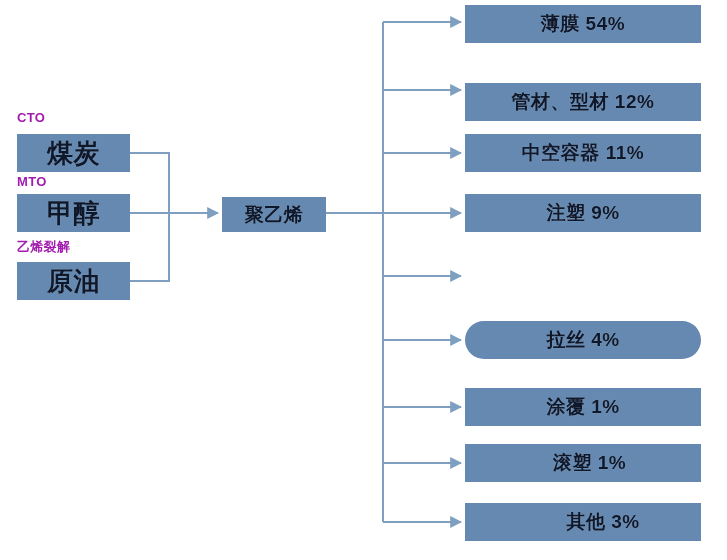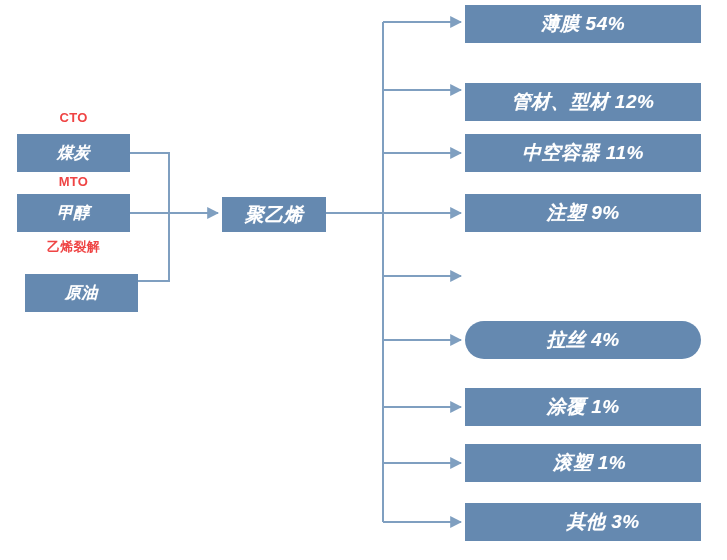--- a/index.html
+++ b/index.html
@@ -14,56 +14,54 @@
   #canvas {
     position: relative;
     width: 727px;
     height: 560px;
     background: #ffffff;
     overflow: hidden;
   }
   .node {
     position: absolute;
     background: #6589B0;
-    color: #ffffff;
+    color: #0f172a;
     display: flex;
     align-items: center;
     justify-content: center;
     font-weight: bold;
     letter-spacing: 0.5px;
     text-shadow: 0 0 1px rgba(255,255,255,0.35);
     box-sizing: border-box;
     z-index: 3;
-    font-style: italic;
   }
   .node-left {
     width: 113px;
     height: 38px;
     left: 17px;
-    font-size: 16px;
+    font-size: 26px;
   }
   .node-center {
     left: 222px;
     top: 197px;
     width: 104px;
     height: 35px;
     font-size: 19px;
   }
   .node-right {
     left: 465px;
     width: 236px;
     height: 38px;
     font-size: 19px;
   }
   .proc-label {
     position: absolute;
     left: 17px;
     width: 113px;
-    text-align: center;
-    color: #ef4444;
+    color: #a21caf;
     font-size: 13px;
     font-weight: bold;
     z-index: 3;
     letter-spacing: 0.3px;
   }
   svg.wires {
     position: absolute;
     left: 0;
     top: 0;
     width: 727px;
@@ -109,21 +107,21 @@
       <path d="M383,522 L461,522" marker-end="url(#arrow)"></path>
     </g>
   </svg>
 
   <div class="proc-label" style="top:110px;">CTO</div>
   <div class="proc-label" style="top:174px;">MTO</div>
   <div class="proc-label" style="top:238px;">乙烯裂解</div>
 
   <div class="node node-left" style="top:134px;">煤炭</div>
   <div class="node node-left" style="top:194px;">甲醇</div>
-  <div class="node node-left" style="top:274px;margin-left:8px;">原油</div>
+  <div class="node node-left" style="top:262px;">原油</div>
 
   <div class="node node-center">聚乙烯</div>
 
   <div class="node node-right" style="top:5px;">薄膜 54%</div>
   <div class="node node-right" style="top:83px;">管材、型材 12%</div>
   <div class="node node-right" style="top:134px;">中空容器 11%</div>
   <div class="node node-right" style="top:194px;">注塑 9%</div>
   <div class="node node-right" style="top:321px;border-radius:19px;">拉丝 4%</div>
   <div class="node node-right" style="top:388px;">涂覆 1%</div>
   <div class="node node-right" style="top:444px;padding-left:13px;">滚塑 1%</div>

